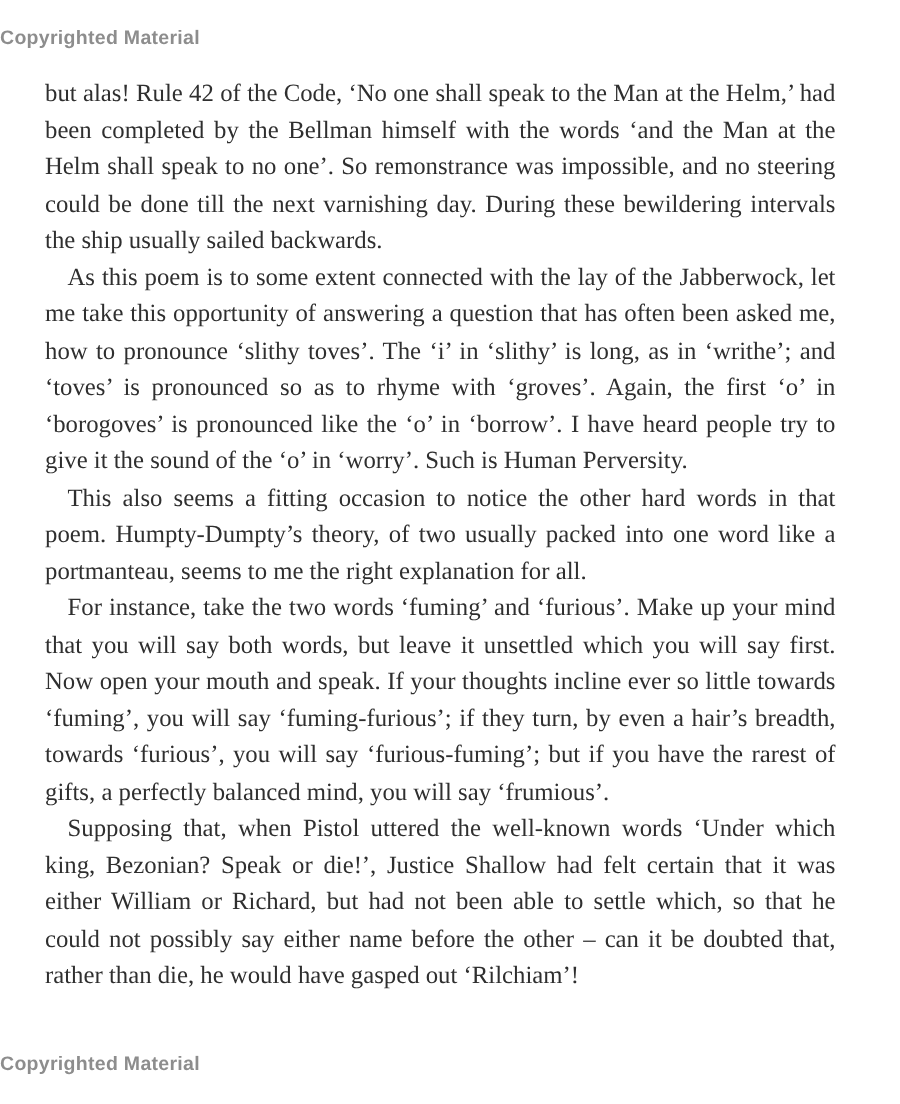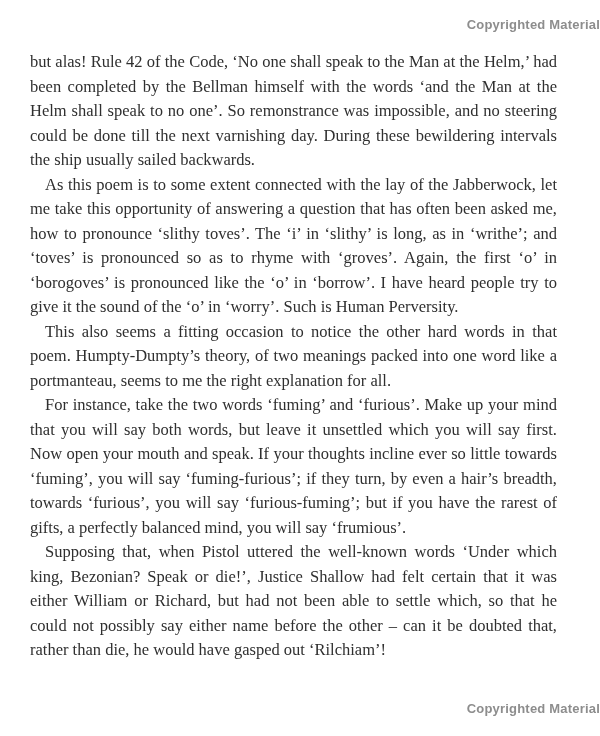--- a/index.html
+++ b/index.html
@@ -11,21 +11,21 @@
     position: relative;
     width: 600px;
     height: 736px;
     background: #ffffff;
     overflow: hidden;
   }
   .copyright-banner {
     position: absolute;
     left: 0;
     width: 100%;
-    text-align: right;
+    text-align: left;
     font-family: "Liberation Sans", sans-serif;
     font-weight: bold;
     font-size: 13px;
     letter-spacing: 0.2px;
     color: #8d8d8d;
   }
   .copyright-banner.top { top: 17px; }
   .copyright-banner.bottom { top: 701px; }
   .text-block {
     position: absolute;
@@ -50,20 +50,20 @@
 </head>
 <body>
 
 <div class="page">
 
   <div class="copyright-banner top">Copyrighted Material</div>
 
   <div class="text-block">
     <p class="para no-indent">but alas! Rule 42 of the Code, ‘No one shall speak to the Man at the Helm,’ had been completed by the Bellman himself with the words ‘and the Man at the Helm shall speak to no one’. So remonstrance was impossible, and no steering could be done till the next varnishing day. During these bewildering intervals the ship usually sailed backwards.</p>
     <p class="para">As this poem is to some extent connected with the lay of the Jabberwock, let me take this opportunity of answering a question that has often been asked me, how to pronounce ‘slithy toves’. The ‘i’ in ‘slithy’ is long, as in ‘writhe’; and ‘toves’ is pronounced so as to rhyme with ‘groves’. Again, the first ‘o’ in ‘borogoves’ is pronounced like the ‘o’ in ‘borrow’. I have heard people try to give it the sound of the ‘o’ in ‘worry’. Such is Human Perversity.</p>
-    <p class="para">This also seems a fitting occasion to notice the other hard words in that poem. Humpty-Dumpty’s theory, of two meanings packed into one word like a portmanteau, seems to me the right explanation for all.</p>
+    <p class="para">This also seems a fitting occasion to notice the other hard words in that poem. Humpty-Dumpty’s theory, of two usually packed into one word like a portmanteau, seems to me the right explanation for all.</p>
     <p class="para">For instance, take the two words ‘fuming’ and ‘furious’. Make up your mind that you will say both words, but leave it unsettled which you will say first. Now open your mouth and speak. If your thoughts incline ever so little towards ‘fuming’, you will say ‘fuming-furious’; if they turn, by even a hair’s breadth, towards ‘furious’, you will say ‘furious-fuming’; but if you have the rarest of gifts, a perfectly balanced mind, you will say ‘frumious’.</p>
     <p class="para">Supposing that, when Pistol uttered the well-known words ‘Under which king, Bezonian? Speak or die!’, Justice Shallow had felt certain that it was either William or Richard, but had not been able to settle which, so that he could not possibly say either name before the other – can it be doubted that, rather than die, he would have gasped out ‘Rilchiam’!</p>
   </div>
 
   <div class="copyright-banner bottom">Copyrighted Material</div>
 
 </div>
 
 </body></html>

